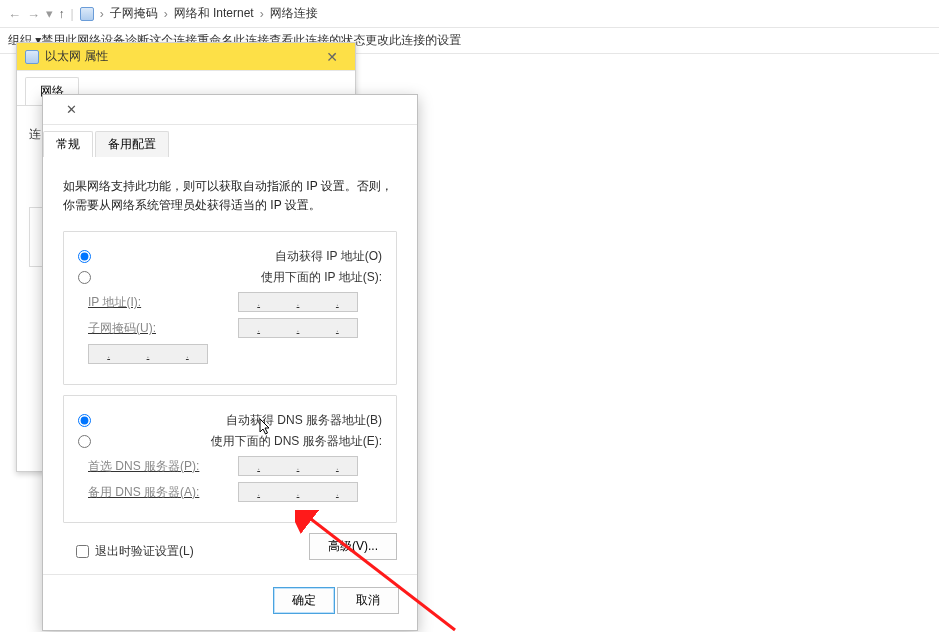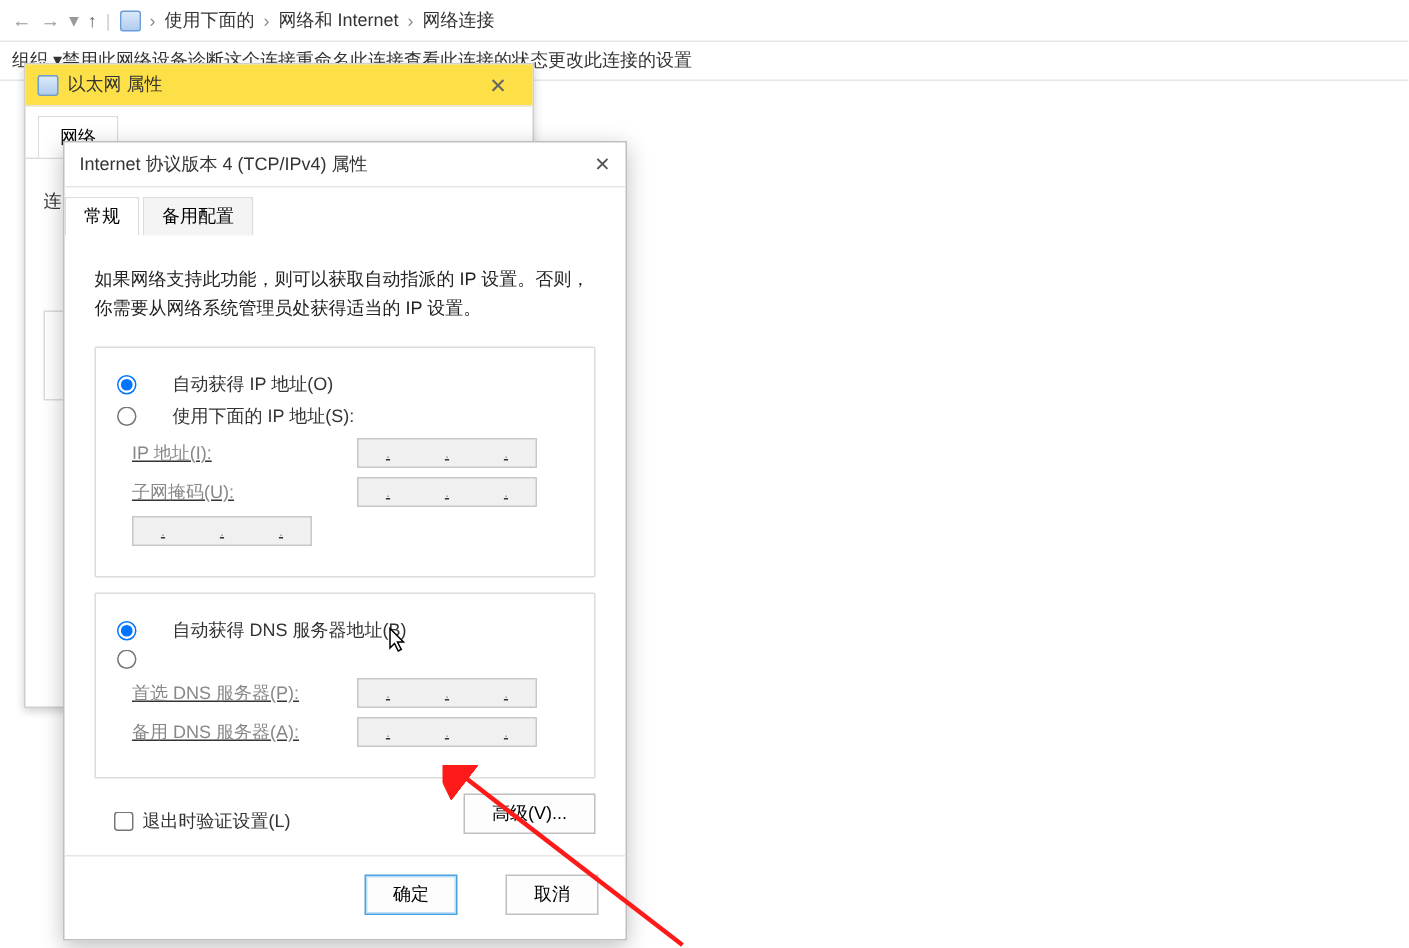--- a/index.html
+++ b/index.html
@@ -67,48 +67,48 @@
       box-shadow: 0 4px 14px rgba(0,0,0,.25);
     }
     .ipv4-title { height: 30px; display:flex; align-items:center; justify-content:space-between; padding: 0 10px; border-bottom: 1px solid #e6e6e6; }
     .ipv4-title .txt { color: #333; }
     .ipv4-close { color: #555; font-size: 13px; width: 24px; text-align: right; }
     .ipv4-tabs { display:flex; padding: 6px 10px 0 0; }
     .ipv4-tabs .tab { padding: 4px 12px; }
     .ipv4-body { padding: 14px 20px 14px 20px; color: #333; }
     .desc { line-height: 1.6; margin: 6px 0 16px 0; color: #222; font-size: 12px; }
     .group { border: 1px solid #dcdcdc; padding: 12px 14px 14px 14px; margin-bottom: 10px; border-radius: 1px; position: relative; }
-    .radio-row { display:flex; align-items:center; gap:24px; margin: 4px 0; }
+    .radio-row { display:flex; align-items:center; gap:24px; margin: 4px 0; justify-content: space-between; }
     .radio-row label { cursor: default; }
     .field-row { display:flex; align-items:center; margin: 6px 0 6px 10px; text-decoration: underline; }
     .field-row .flabel { width: 150px; color: #888; }
     .ip-input { width: 120px; height: 20px; border: 1px solid #c8c8c8; background: #f0f0f0; font-size: 12px; display:flex; align-items:center; justify-content:space-around; color: #999; }
     .ip-input span { font-size: 10px; color: #999; }
     .chk-row { display:flex; align-items:center; gap:6px; margin: 10px 0 0 13px; }
     .btn { border: 1px solid #bfbfbf; background:#fdfdfd; padding: 4px 18px; font-size: 12px; cursor: default; font-family: inherit; }
-    .footer-btns { display:flex; justify-content:flex-end; gap:32px; padding: 12px 18px 16px 18px; border-top: 1px solid #e6e6e6; }
+    .footer-btns { display:flex; justify-content:flex-end; gap:2px; padding: 12px 18px 16px 18px; border-top: 1px solid #e6e6e6; }
     .btn.primary { border: 1px solid #4aa3df; box-shadow: inset 0 0 0 1px #bde0fa; }
     
     .cursor { position:absolute; left: 259px; top: 418px; font-size:14px; color:#000; pointer-events:none; z-index: 10; }
     
     .red-arrow { position:absolute; left: 295px; top: 510px; width: 180px; height: 130px; pointer-events:none; z-index: 9; }
   </style>
 </head>
 <body>
 
 <div class="address-bar">
   <span class="nav-arrow">←</span>
   <span class="nav-arrow">→</span>
   <span class="nav-arrow">▾</span>
   <span class="up-caret">↑</span>
   <span style="color:#ccc">|</span>
   <div class="net-icon"></div>
   <div class="path">
     <span class="sep">›</span>
-    <span>使用下面的</span>
+    <span>子网掩码</span>
     <span class="sep">›</span>
     <span>网络和 Internet</span>
     <span class="sep">›</span>
     <span>网络连接</span>
   </div>
 </div>
 
 <div class="toolbar">
   <span class="t-item"><span>组织</span> ▾</span>
   <span class="t-item">禁用此网络设备</span>
@@ -132,21 +132,20 @@
   <div class="eth-body">
     <div style="margin-top:8px">
       <span>连</span>
     </div>
     <div class="fieldset" style="height:60px; margin-top:64px;"></div>
   </div>
 </div>
 
 <div class="win-ipv4">
   <div class="ipv4-title">
-    <span class="txt">Internet 协议版本 4 (TCP/IPv4) 属性</span>
     <span class="ipv4-close">✕</span>
   </div>
   <div class="ipv4-tabs">
     <div class="tab">常规</div>
     <div class="tab inactive">备用配置</div>
   </div>
   <div class="ipv4-body">
     <div class="desc">如果网络支持此功能，则可以获取自动指派的 IP 设置。否则，你需要从网络系统管理员处获得适当的 IP 设置。</div>
 
     <div class="group">
@@ -183,20 +182,21 @@
       </div>
     </div>
 
     <div class="group">
       <div class="radio-row">
         <input type="radio" name="dnsmode" checked="" style="">
         <label>自动获得 DNS 服务器地址(B)</label>
       </div>
       <div class="radio-row">
         <input type="radio" name="dnsmode" style="">
+        <label>使用下面的 DNS 服务器地址(E):</label>
       </div>
       <div class="field-row">
         <span class="flabel">首选 DNS 服务器(P):</span>
         <div class="ip-input">
             <span>.</span>
             <span>.</span>
             <span>.</span>
           </div>
       </div>
       <div class="field-row">

